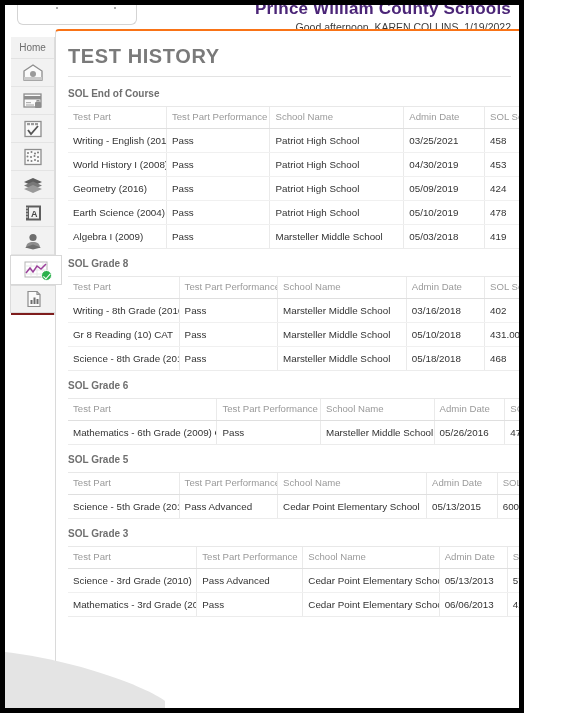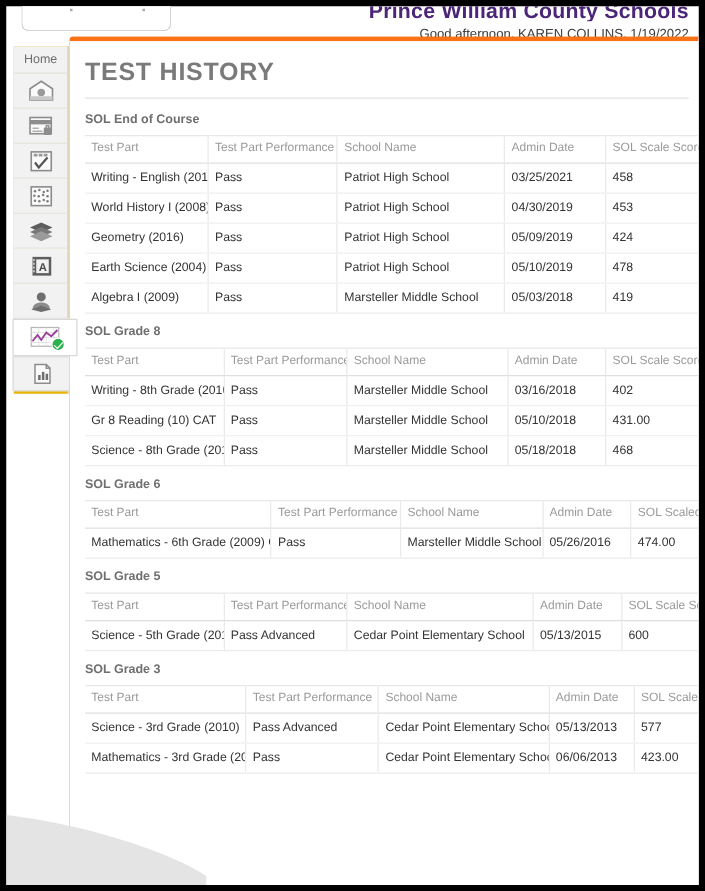--- a/index.html
+++ b/index.html
@@ -6,21 +6,21 @@
   html, body {
     margin: 0; padding: 0;
     width: 564px; height: 713px;
     background: #ffffff;
     font-family: "Liberation Sans", sans-serif;
     overflow: hidden;
   }
   #frame {
     position: absolute;
     left: 0; top: 0;
-    width: 564px; height: 713px;
+    width: 524px; height: 713px;
     border: 5px solid #000000;
     background: #ffffff;
     overflow: hidden;
   }
   
   .top-chrome {
     position: absolute;
     left: 12px; top: -18px;
     width: 120px; height: 38px;
     border: 1px solid #d4d4d4;
@@ -58,21 +58,21 @@
     color: #3b3b3b;
     margin-top: 4px;
     white-space: nowrap;
   }
 
   
   .sidebar {
     position: absolute;
     left: 6px; top: 32px;
     width: 44px;
-    background: #eab308;
+    background: #7f1d1d;
     border-right: 1px solid #dcdcdc;
     padding-bottom: 2px;
   }
   .sidebar-home {
     height: 22px;
     line-height: 22px;
     text-align: center;
     font-size: 10px;
     color: #6e6e6e;
     background: #f2f2f2;
@@ -121,21 +121,21 @@
     transform: rotate(42deg);
   }
 
   
   .content {
     position: absolute;
     left: 50px; top: 24px;
     right: 0px; bottom: 0;
     background: #ffffff;
     border-left: 1px solid #dadada;
-    border-top: 4px solid #f97316;
+    border-top: 2px solid #f97316;
     border-top-left-radius: 4px;
     overflow: hidden;
     padding: 0 0 0 10px;
   }
   .page-title {
     font-size: 20px;
     font-weight: bold;
     color: #7a7a7a;
     letter-spacing: .6px;
     margin: 14px 0 0 2px;

